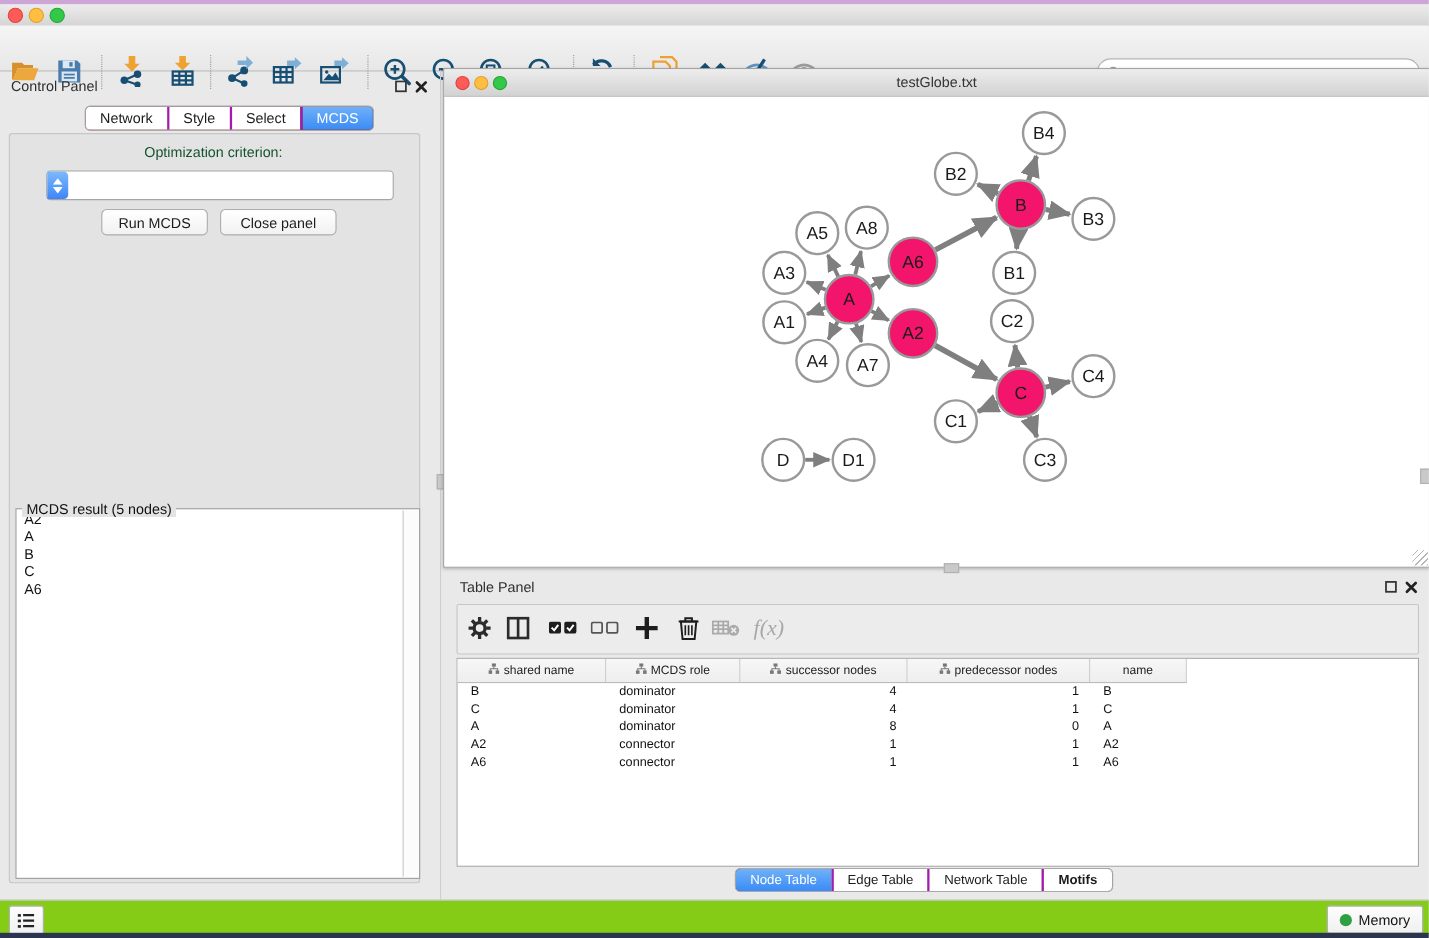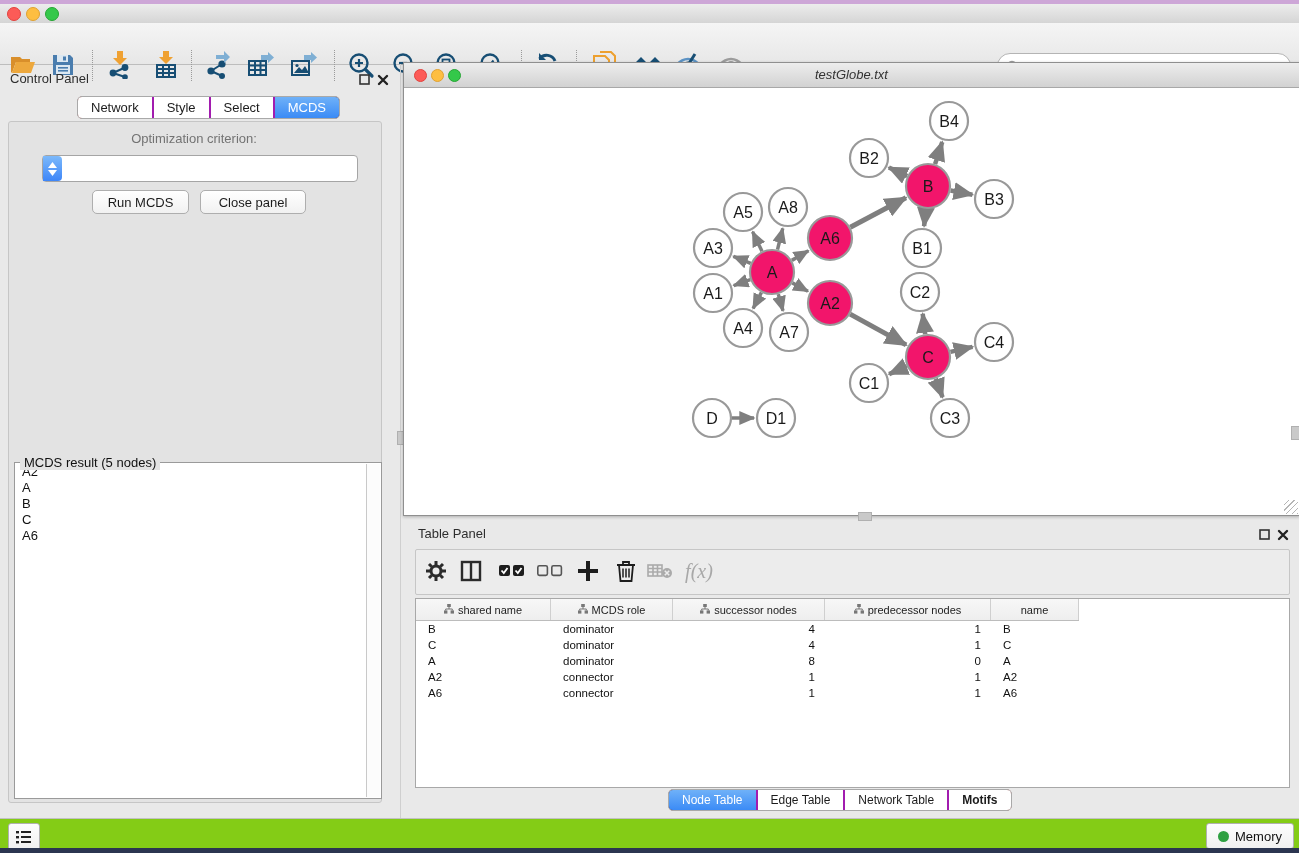--- a/index.html
+++ b/index.html
@@ -33,40 +33,40 @@
   
   .cp-title,.tp-title{position:absolute;font-size:13px;color:#2e2e2e;}
   .win-btn{position:absolute;width:12px;height:12px;}
   .panel-inner{position:absolute;left:8px;top:121px;width:372px;height:680px;background:#e3e3e3;
     border:1px solid #c6c6c6;border-radius:3px;}
   .seg{position:absolute;display:inline-flex;border:1px solid #a9a9a9;border-radius:5px;overflow:hidden;background:#7f1d1d;}
   .seg .segbtn{border:none;background:#fff;padding:3px 13px;font-size:13px;color:#1c1c1c;
     border-left:2px solid #a21caf;font-family:"Liberation Sans",sans-serif;}
   .seg .segbtn:first-child{border-left:none;}
   .seg .segbtn.active{background:linear-gradient(#6fb1f8,#3b8bf6);color:#fff;}
-  .opt-label{position:absolute;left:8px;top:131px;width:372px;text-align:center;font-size:13px;color:#737373;}
+  .opt-label{position:absolute;left:8px;top:131px;width:372px;text-align:center;font-size:13px;color:#14532d;}
   .dropdown{position:absolute;left:42px;top:155px;width:314px;height:25px;background:#fff;border:1px solid #a5a5a5;
     border-radius:4px;display:flex;align-items:center;}
   .dropdown .dval{flex:1;font-size:13px;color:#111;padding-left:9px;white-space:nowrap;overflow:hidden;}
   .dropdown .stepper{width:19px;height:25px;margin-right:-1px;border-radius:0 4px 4px 0;
     background:linear-gradient(#7cb9fb,#3e86f8);display:flex;flex-direction:column;align-items:center;justify-content:center;gap:2px;}
   .btn{position:absolute;height:24px;background:linear-gradient(#ffffff,#f1f1f1);border:1px solid #aeaeae;
     border-radius:5px;font-size:13px;color:#1c1c1c;font-family:"Liberation Sans",sans-serif;}
   .result-legend{position:absolute;left:20px;top:455px;font-size:13px;color:#111;background:#e3e3e3;padding:0 4px;z-index:3;}
   .result-box{position:absolute;left:14px;top:462px;width:366px;height:335px;border:1px solid #9a9a9a;background:#fff;z-index:2;}
   .result-list{position:absolute;left:1px;top:1px;right:14px;bottom:1px;overflow:hidden;}
   .result-item{font-size:13px;color:#111;line-height:16px;padding-left:6px;}
   .result-scroll{position:absolute;top:1px;right:1px;bottom:1px;width:13px;background:#fcfcfc;border-left:1px solid #c9c9c9;}
 
   
   .netwin{position:absolute;left:403px;top:62px;width:895px;height:452px;background:#fff;
     border:1px solid #8f8f8f;box-shadow:0 1px 3px rgba(0,0,0,.25);}
   .netwin .nt-bar{position:absolute;left:0;top:0;right:0;height:24px;
     background:linear-gradient(#ededed,#d2d2d2);border-bottom:1px solid #a8a8a8;}
-  .netwin .nt-title{position:absolute;left:0;right:0;top:4px;text-align:center;font-size:13px;color:#333;font-style:italic;}
+  .netwin .nt-title{position:absolute;left:0;right:0;top:4px;text-align:center;font-size:13px;color:#333;}
   .net-canvas{position:absolute;left:0;top:25px;right:0;bottom:0;background:#fff;overflow:hidden;}
   .grip{position:absolute;right:1px;bottom:1px;width:14px;height:14px;
     background:repeating-linear-gradient(135deg,transparent 0 3px,#b5b5b5 3px 4px);}
   .handle{position:absolute;background:#c9c9c9;border:1px solid #b0b0b0;}
 
   
   .vsplit{position:absolute;left:400px;top:64px;width:1px;height:754px;background:#cfcfcf;}
 
   
   .tp-toolbar{position:absolute;left:415px;top:549px;width:873px;height:44px;background:#ececec;

